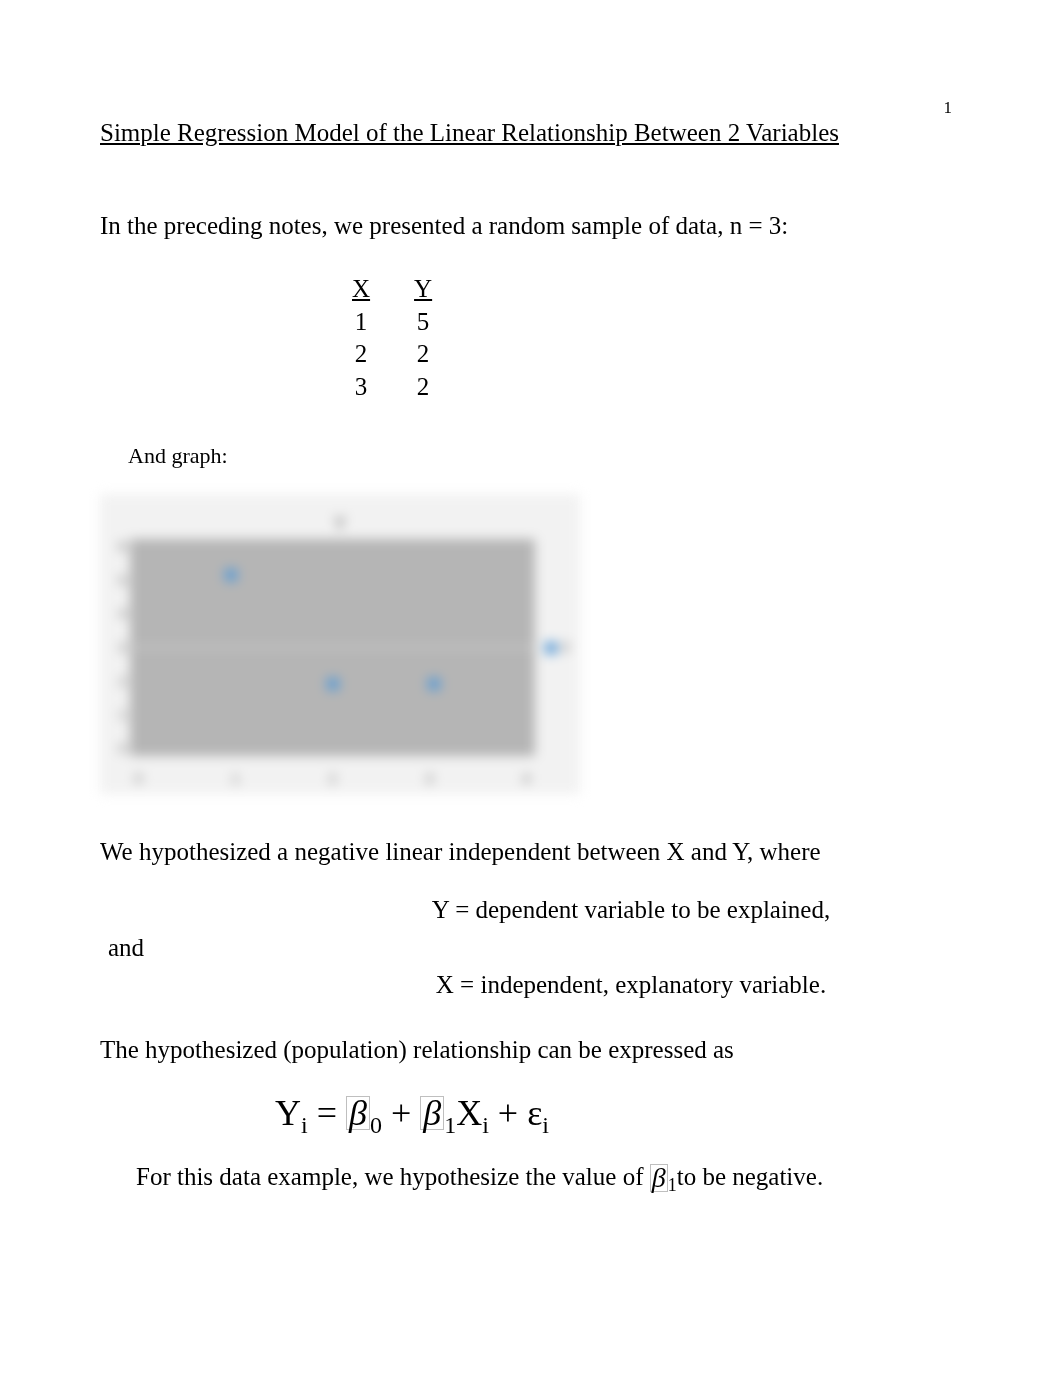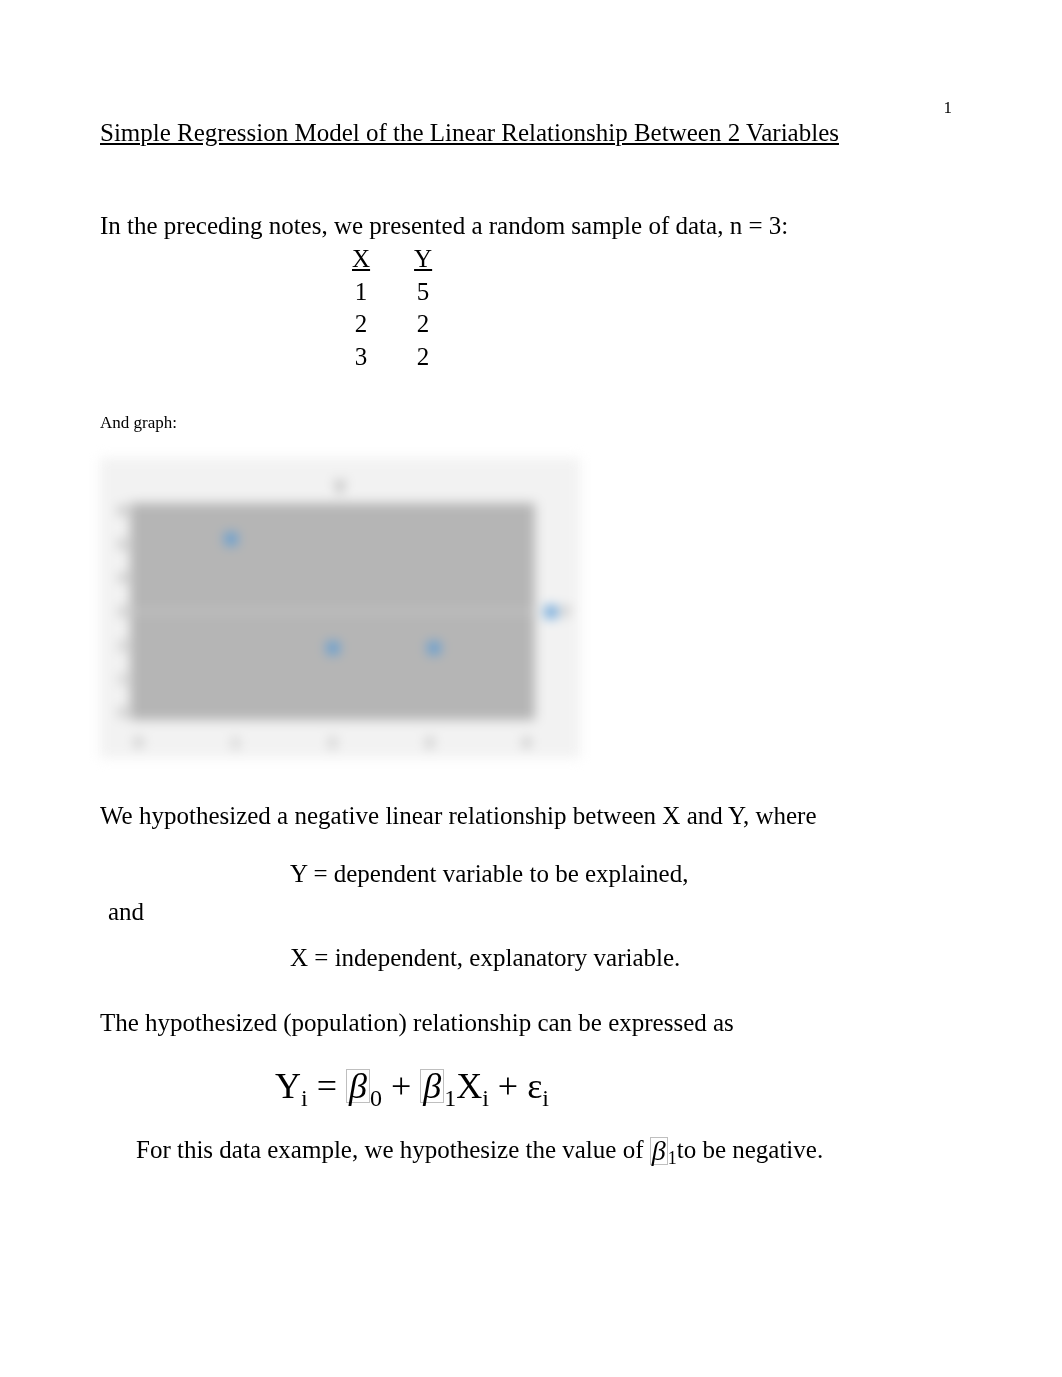--- a/index.html
+++ b/index.html
@@ -25,40 +25,42 @@
     .title-line {
       font-size: 25px;
       line-height: 1.4;
       margin-top: 20px;
       margin-bottom: 58px;
       text-decoration: underline;
     }
     .intro-line {
       font-size: 25px;
       line-height: 1.4;
+      margin-bottom: 30px;
     }
     .data-table {
       margin-left: 230px;
       margin-bottom: 40px;
     }
     .data-table table {
       border-collapse: collapse;
     }
     .data-table td {
       font-size: 25px;
       padding: 0 22px;
       text-align: center;
       line-height: 1.3;
     }
     .data-table td.header {
       text-decoration: underline;
     }
     .graph-label {
-      font-size: 17px;
+      font-size: 22px;
       margin-bottom: 25px;
+      margin-left: 28px;
     }
     .chart-container {
       width: 480px;
       height: 300px;
       background: #f2f2f2;
       margin-bottom: 40px;
       display: flex;
       flex-direction: column;
       filter: blur(6px);
     }
@@ -143,21 +145,21 @@
       color: #555;
       padding: 0 5px;
     }
     .para {
       font-size: 25px;
       line-height: 1.4;
       margin-bottom: 22px;
     }
     .centered-eq {
       font-size: 25px;
-      text-align: left;
+      text-align: center;
       padding-left: 190px;
       line-height: 1.5;
     }
     .centered-eq.short {
       margin-bottom: 0;
     }
     .and-line {
       font-size: 25px;
       line-height: 1.5;
       margin-left: 8px;
@@ -266,25 +268,25 @@
     <div class="x-axis">
       <span>0</span>
       <span>1</span>
       <span>2</span>
       <span>3</span>
       <span>4</span>
     </div>
   </div>
 </div>
 
-<div class="para">We hypothesized a negative linear relationship between X and Y, where</div>
+<div class="para">We hypothesized a negative linear independent between X and Y, where</div>
 
 <div class="centered-eq short">Y = dependent variable to be explained,</div>
 <div class="and-line">and</div>
-<div class="centered-eq" style="margin-bottom:28px;margin-top:9px;">X = independent, explanatory variable.</div>
+<div class="centered-eq" style="margin-bottom:28px;">X = independent, explanatory variable.</div>
 
 <div class="para">The hypothesized (population) relationship can be expressed as</div>
 
 <div class="main-equation">
   <span>Y</span><span class="sub">i</span><span> = </span><span class="beta">β</span><span class="sub">0</span><span> +  </span><span class="beta">β</span><span class="sub">1</span><span>X</span><span class="sub">i</span><span> + </span><span class="eps">ε</span><span class="sub">i</span>
 </div>
 
 <div class="last-line">
   <span>For this data example, we hypothesize the value of </span><span class="betasmall">β</span><span class="subsmall">1</span><span>to be negative.</span>
 </div>

